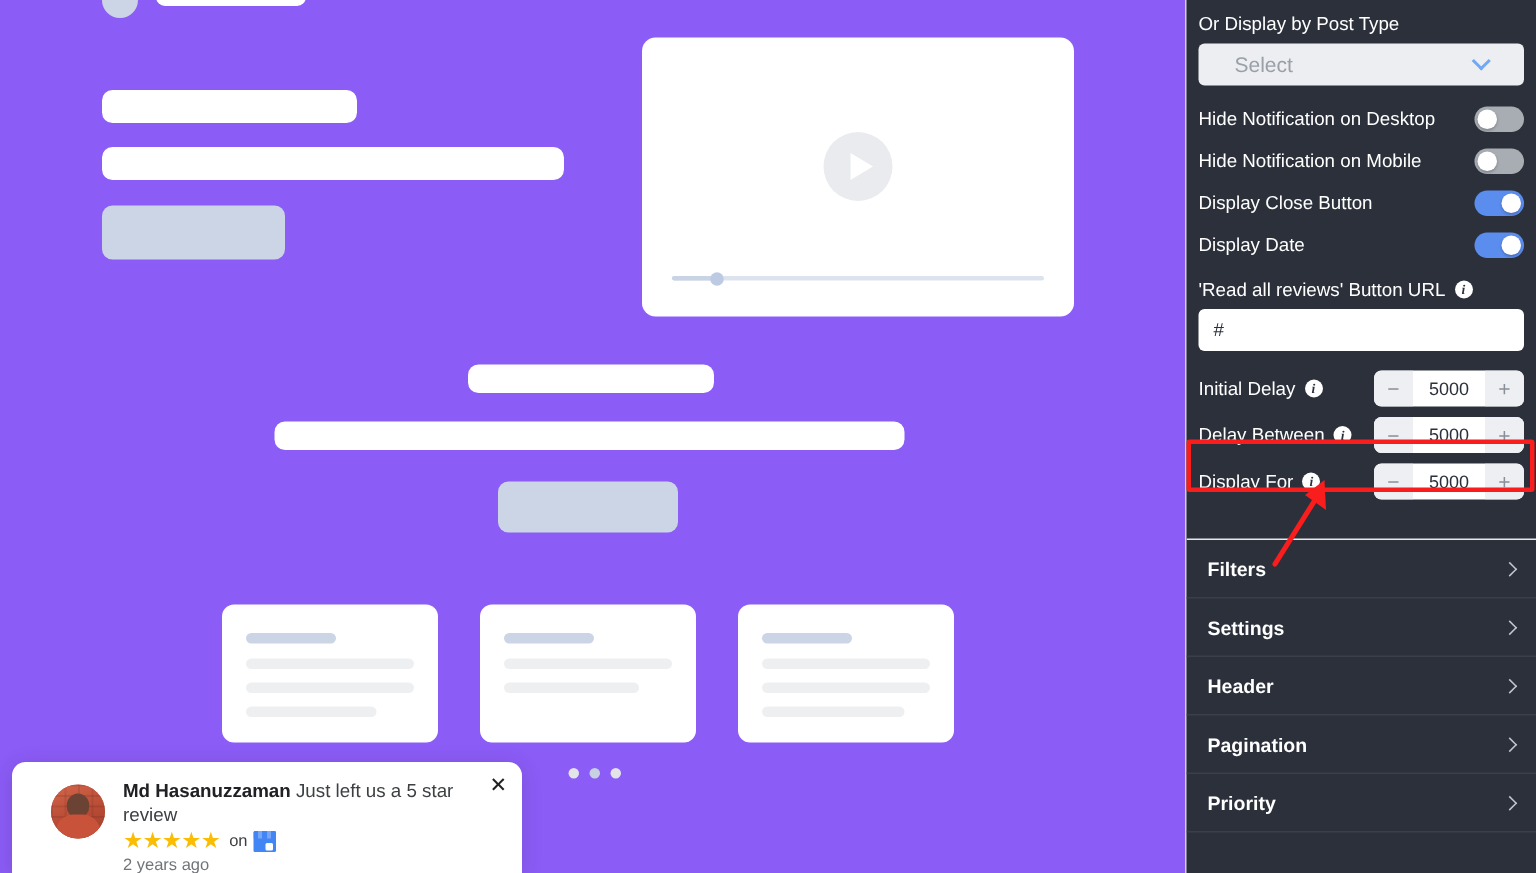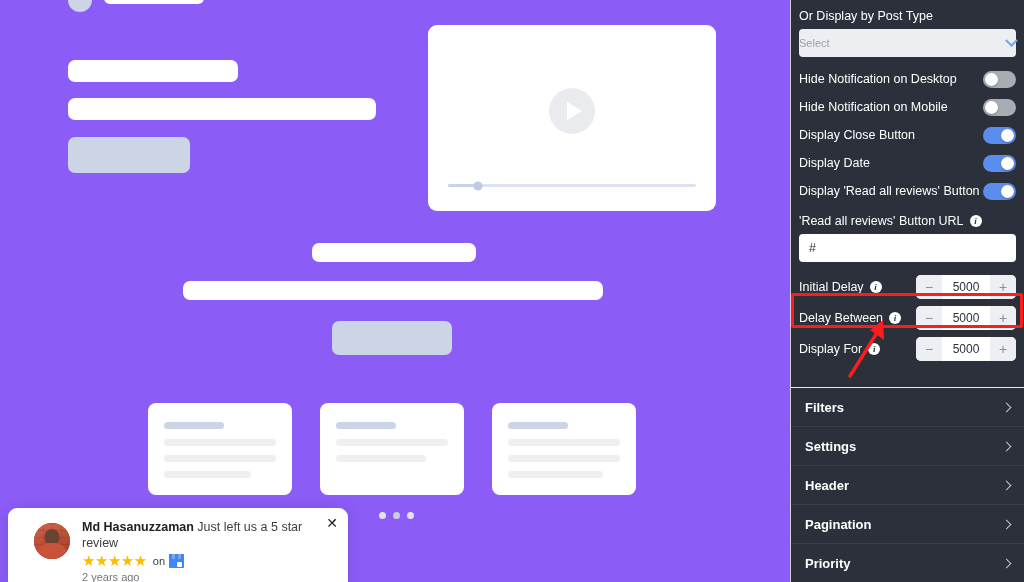--- a/index.html
+++ b/index.html
@@ -155,22 +155,22 @@
   .pad { padding: 0 8px; }
 
   .field-label {
     font-size: 12.5px; color: #ffffff; font-weight: normal;
     padding: 9px 0 6px 0;
     display: flex; align-items: center; gap: 6px; text-align: center;
   }
   .select-box {
     height: 28px; background: #eceef1; border-radius: 4px;
     display: flex; align-items: center; justify-content: space-between;
-    padding: 0 0;
-    font-size: 11px; color: #9aa0a8;
+    padding: 0 24px;
+    font-size: 14px; color: #9aa0a8;
   }
   .chev-down {
     width: 9px; height: 9px;
     border-right: 2px solid #6fa8f5; border-bottom: 2px solid #6fa8f5;
     transform: rotate(45deg) translate(-2px,-2px);
   }
   .text-input {
     height: 28px; background: #ffffff; border-radius: 4px;
     display: flex; align-items: center;
     padding: 0 10px; font-size: 12.5px; color: #2b303b;
@@ -354,26 +354,20 @@
           </span>
       </div>
 
       <div class="row">
         <span class="row-lbl">Display Date</span>
         <span class="toggle on">
             <span class="knob"></span>
           </span>
       </div>
 
-      <div class="row">
-        <span class="row-lbl">Display 'Read all reviews' Button</span>
-        <span class="toggle on">
-            <span class="knob"></span>
-          </span>
-      </div>
 
       <div class="field-label">
         <span>'Read all reviews' Button URL</span>
         <span class="info-icon">i</span>
       </div>
       <div class="text-input">
         <span>#</span>
       </div>
 
       <div style="height:9px"></div>

